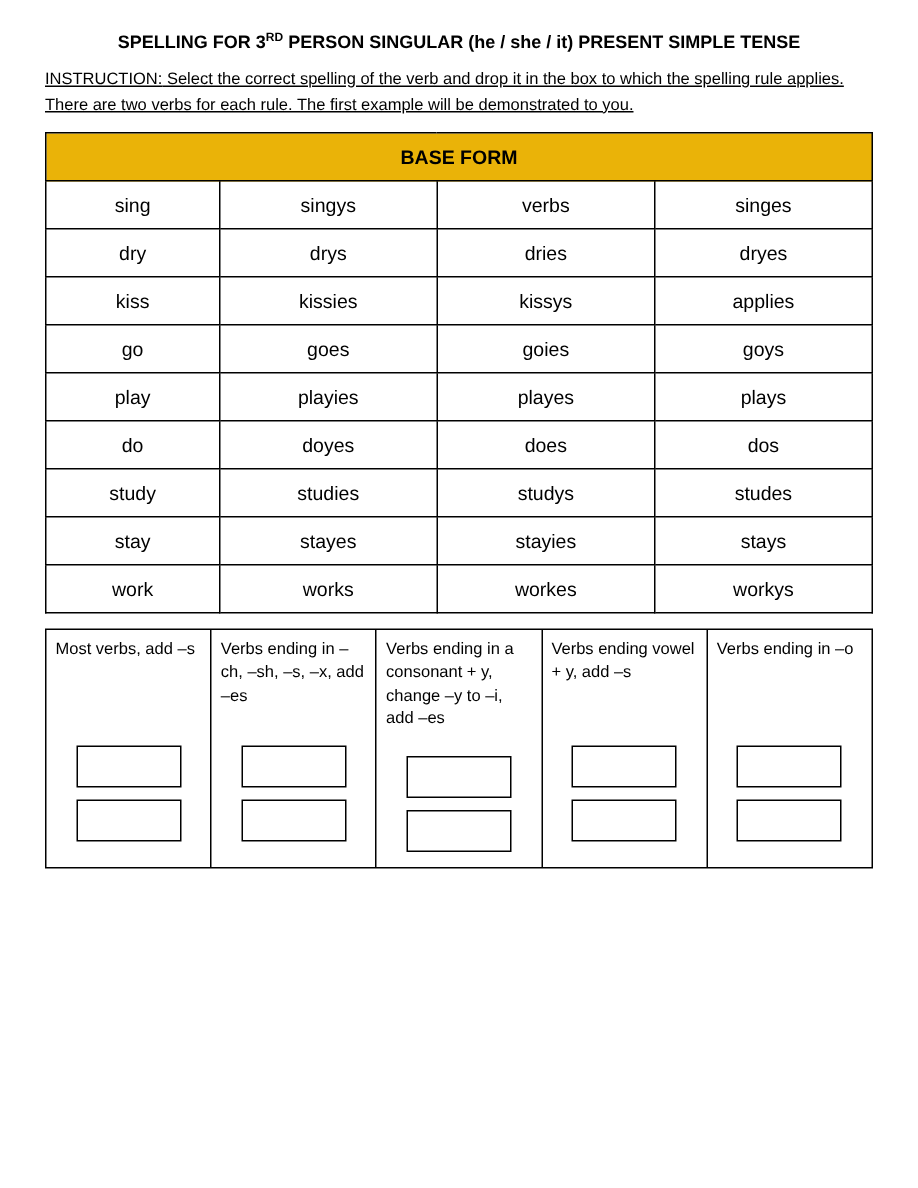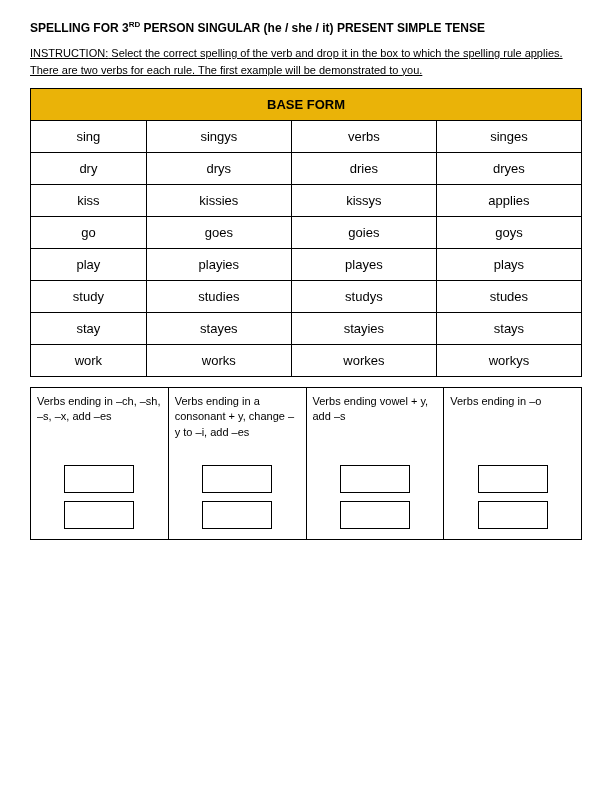--- a/index.html
+++ b/index.html
@@ -6,21 +6,21 @@
     body {
       width: 612px;
       min-height: 792px;
       background: #fff;
       font-family: Arial, sans-serif;
       font-size: 13px;
       color: #000;
       padding: 20px 30px;
     }
     .page-title {
-      text-align: left;
+      text-align: center;
       font-size: 12px;
       font-weight: bold;
       margin-bottom: 10px;
     }
     .page-title sup {
       font-size: 8px;
     }
     .instruction {
       font-size: 11px;
       margin-bottom: 10px;
@@ -127,20 +127,26 @@
         <td>goies</td>
         <td>goys</td>
       </tr>
       <tr>
         <td>play</td>
         <td>playies</td>
         <td>playes</td>
         <td>plays</td>
       </tr>
       <tr>
+        <td>do</td>
+        <td>doyes</td>
+        <td>does</td>
+        <td>dos</td>
+      </tr>
+      <tr>
         <td>study</td>
         <td>studies</td>
         <td>studys</td>
         <td>studes</td>
       </tr>
       <tr>
         <td>stay</td>
         <td>stayes</td>
         <td>stayies</td>
         <td>stays</td>
@@ -149,20 +155,27 @@
         <td>work</td>
         <td>works</td>
         <td>workes</td>
         <td>workys</td>
       </tr>
     </tbody>
 </table>
 
 <div class="bottom-section" id="bottom-section">
     <div class="bottom-col">
+      <div class="rule-text">Most verbs, add –s</div>
+      <div class="boxes-area">
+        <div class="answer-box"></div>
+        <div class="answer-box"></div>
+      </div>
+    </div>
+    <div class="bottom-col">
       <div class="rule-text">Verbs ending in –ch, –sh, –s, –x, add –es</div>
       <div class="boxes-area">
         <div class="answer-box"></div>
         <div class="answer-box"></div>
       </div>
     </div>
     <div class="bottom-col">
       <div class="rule-text">Verbs ending in a consonant + y, change –y to –i, add –es</div>
       <div class="boxes-area">
         <div class="answer-box"></div>

